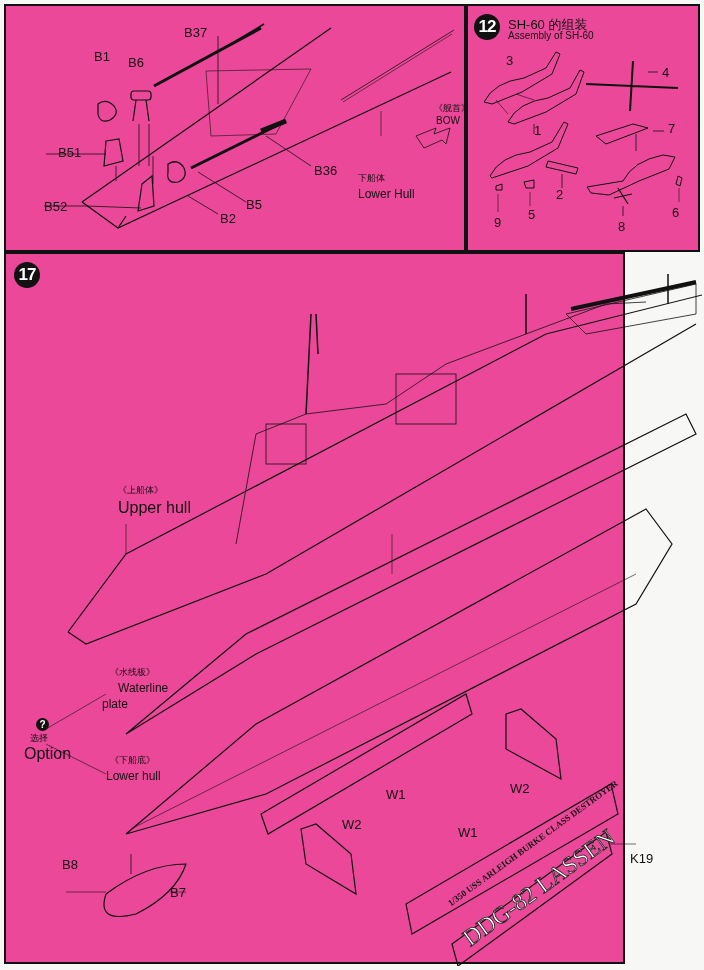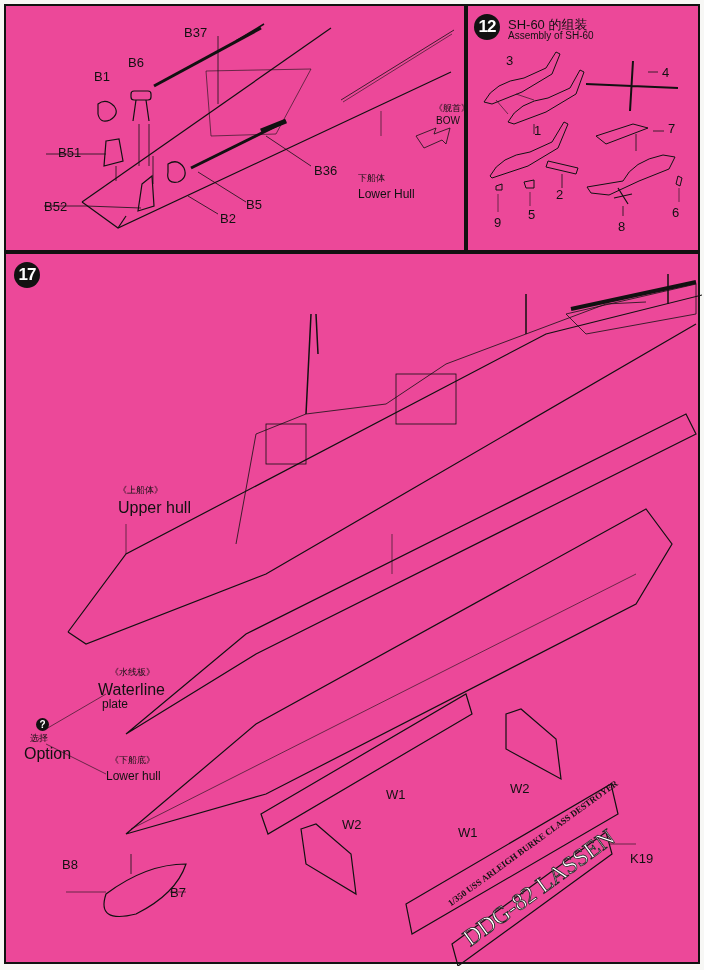--- a/index.html
+++ b/index.html
@@ -1,20 +1,20 @@
 <!DOCTYPE html>
 <html><head>
 <meta charset="utf-8">
 <style>
   html, body { margin: 0; padding: 0; }
   body { width: 704px; height: 970px; background: #f7f7f5; position: relative; overflow: hidden; font-family: "Liberation Sans", sans-serif; color: #111; }
   .panel { position: absolute; border: 2px solid #111; background: #ec4899; box-sizing: border-box; }
   #panel-top-left { left: 4px; top: 4px; width: 462px; height: 248px; }
   #panel-16 { left: 466px; top: 4px; width: 234px; height: 248px; }
-  #panel-17 { left: 4px; top: 252px; width: 696px; height: 712px; }
+  #panel-17 { left: 4px; top: 252px; width: 621px; height: 712px; }
   .lbl { position: absolute; font-size: 13px; line-height: 1; white-space: nowrap; }
   .lbl-sm { position: absolute; font-size: 9px; line-height: 1; white-space: nowrap; font-family: "DejaVu Sans", sans-serif; }
   .step-badge { position: absolute; width: 26px; height: 26px; border-radius: 50%; background: #111; color: #fff; font-weight: bold; font-size: 17px; display: flex; align-items: center; justify-content: center; letter-spacing: -1px; font-family: "Liberation Sans", sans-serif; }
   .q-badge { position: absolute; width: 13px; height: 13px; border-radius: 50%; background: #111; color: #fff; font-size: 10px; font-weight: bold; display: flex; align-items: center; justify-content: center; }
   .title-16a { position: absolute; left: 40px; top: 10px; font-size: 13px; }
   .title-16b { position: absolute; left: 40px; top: 24px; font-size: 10px; }
   svg { position: absolute; left: 0; top: 0; }
   .logo { position: absolute; left: 6px; top: 6px; width: 60px; height: 26px; }
   .logo-a { position: absolute; left: 0; top: 0; font-size: 15px; font-weight: bold; color: #2a63b8; font-family: "DejaVu Sans", sans-serif; }
   .logo-b { position: absolute; left: 15px; top: 0px; width: 16px; height: 16px; border-radius: 50%; background: #d8412f; }
@@ -69,21 +69,21 @@
       <path d="M38 200 L80 200 M80 200 L135 202" stroke-width="0.8"></path>
       <path d="M260 130 L305 160" stroke-width="0.8"></path>
       <path d="M192 166 L240 196" stroke-width="0.8"></path>
       <path d="M182 190 L212 208" stroke-width="0.8"></path>
 
       <path d="M410 130 L430 122 L428 128 L444 122 L440 138 L436 134 L418 142 Z" stroke-width="0.8"></path>
     </g>
   </svg>
   <span class="lbl" style="left:178px;top:20px">B37</span>
   <span class="lbl" style="left:122px;top:50px">B6</span>
-  <span class="lbl" style="left:88px;top:64px">B1</span>
+  <span class="lbl" style="left:88px;top:44px">B1</span>
   <span class="lbl" style="left:52px;top:140px">B51</span>
   <span class="lbl" style="left:38px;top:194px">B52</span>
   <span class="lbl" style="left:308px;top:158px">B36</span>
   <span class="lbl" style="left:240px;top:192px">B5</span>
   <span class="lbl" style="left:214px;top:206px">B2</span>
   <span class="lbl-sm" style="left:352px;top:168px">下船体</span>
   <span class="lbl" style="left:352px;top:182px;font-size:12px">Lower Hull</span>
   <span class="lbl-sm" style="left:428px;top:98px">《舰首》</span>
   <span class="lbl" style="left:430px;top:110px;font-size:10px">BOW</span>
 </div>
@@ -171,21 +171,21 @@
       <path d="M40 490 L100 520" stroke-width="0.6"></path>
       <path d="M60 638 L100 638" stroke-width="0.6"></path>
       <path d="M164 638 L180 638" stroke-width="0.6"></path>
       <path d="M604 590 L630 590" stroke-width="0.6"></path>
       <path d="M386 280 L386 320" stroke-width="0.6"></path>
     </g>
   </svg>
   <span class="lbl-sm" style="left:112px;top:232px">《上船体》</span>
   <span class="lbl" style="left:112px;top:246px;font-size:16px">Upper hull</span>
   <span class="lbl-sm" style="left:104px;top:414px">《水线板》</span>
-  <span class="lbl" style="left:92px;top:428px;font-size:16px">Waterline</span>
+  <span class="lbl" style="left:112px;top:428px;font-size:12px">Waterline</span>
   <span class="lbl" style="left:96px;top:444px;font-size:12px">plate</span>
   <div class="q-badge" style="left:30px;top:464px">?</div>
   <span class="lbl-sm" style="left:24px;top:480px">选择</span>
   <span class="lbl" style="left:18px;top:492px;font-size:16px">Option</span>
   <span class="lbl-sm" style="left:104px;top:502px">《下船底》</span>
   <span class="lbl" style="left:100px;top:516px;font-size:12px">Lower hull</span>
   <span class="lbl" style="left:380px;top:534px">W1</span>
   <span class="lbl" style="left:504px;top:528px">W2</span>
   <span class="lbl" style="left:336px;top:564px">W2</span>
   <span class="lbl" style="left:452px;top:572px">W1</span>

